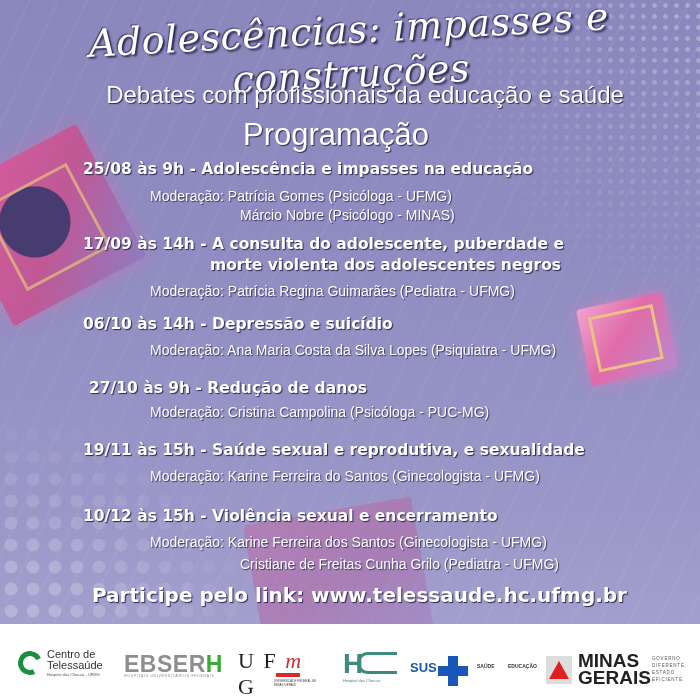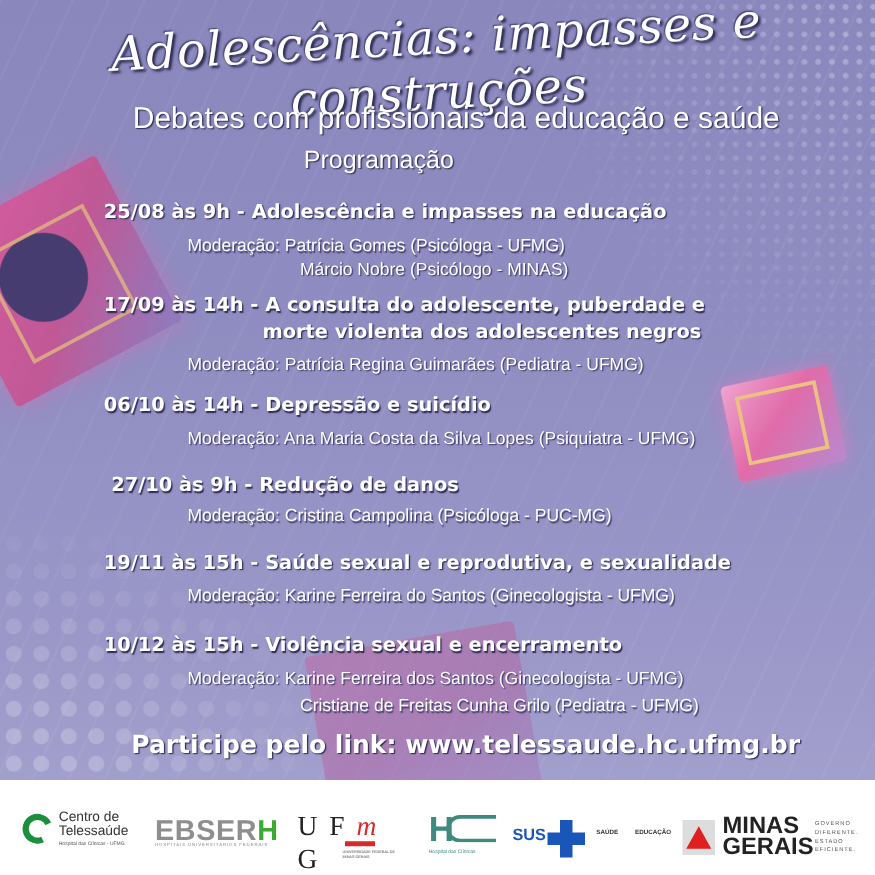--- a/index.html
+++ b/index.html
@@ -74,36 +74,36 @@
     transform: rotate(-3deg);
   }
   .subtitle {
     position: absolute; left: 0; right: 0; top: 81px; text-align: center;
     font-family: "Liberation Sans", sans-serif; font-size: 24px;
     text-shadow: 1px 1px 1px #2d2a4e;
     padding-left: 30px;
   }
   .section {
     position: absolute; left: 243px; top: 117px;
-    font-family: "Liberation Sans", sans-serif; font-size: 20px;
+    font-family: "Liberation Sans", sans-serif; font-size: 31px;
     text-shadow: 1px 1px 1px #2d2a4e;
   }
 
   .event-title {
     position: absolute; font-family: "DejaVu Sans", sans-serif; font-weight: bold;
     font-size: 15.5px; white-space: nowrap;
     text-shadow: 1px 1px 1px #2b2850;
   }
   .mod {
     position: absolute; font-family: "Liberation Sans", sans-serif;
     font-size: 14px; white-space: nowrap;
     text-shadow: 1px 1px 1px #3a3666;
   }
   .link {
-    position: absolute; left: 105px; top: 583px;
+    position: absolute; left: 92px; top: 583px;
     font-family: "DejaVu Sans", sans-serif; font-weight: bold; font-size: 20px;
     text-shadow: 1px 1px 1px #2b2850; white-space: nowrap;
   }
 
   
   .footer { position: absolute; left: 0; top: 624px; width: 640px; height: 76px; background: #fff; }
   .logo { position: absolute; }
   .tele { left: 18px; top: 25px; width: 90px; height: 30px; }
   .tele .swoosh {
     position: absolute; left: 0; top: 2px; width: 24px; height: 24px; border-radius: 50%;

